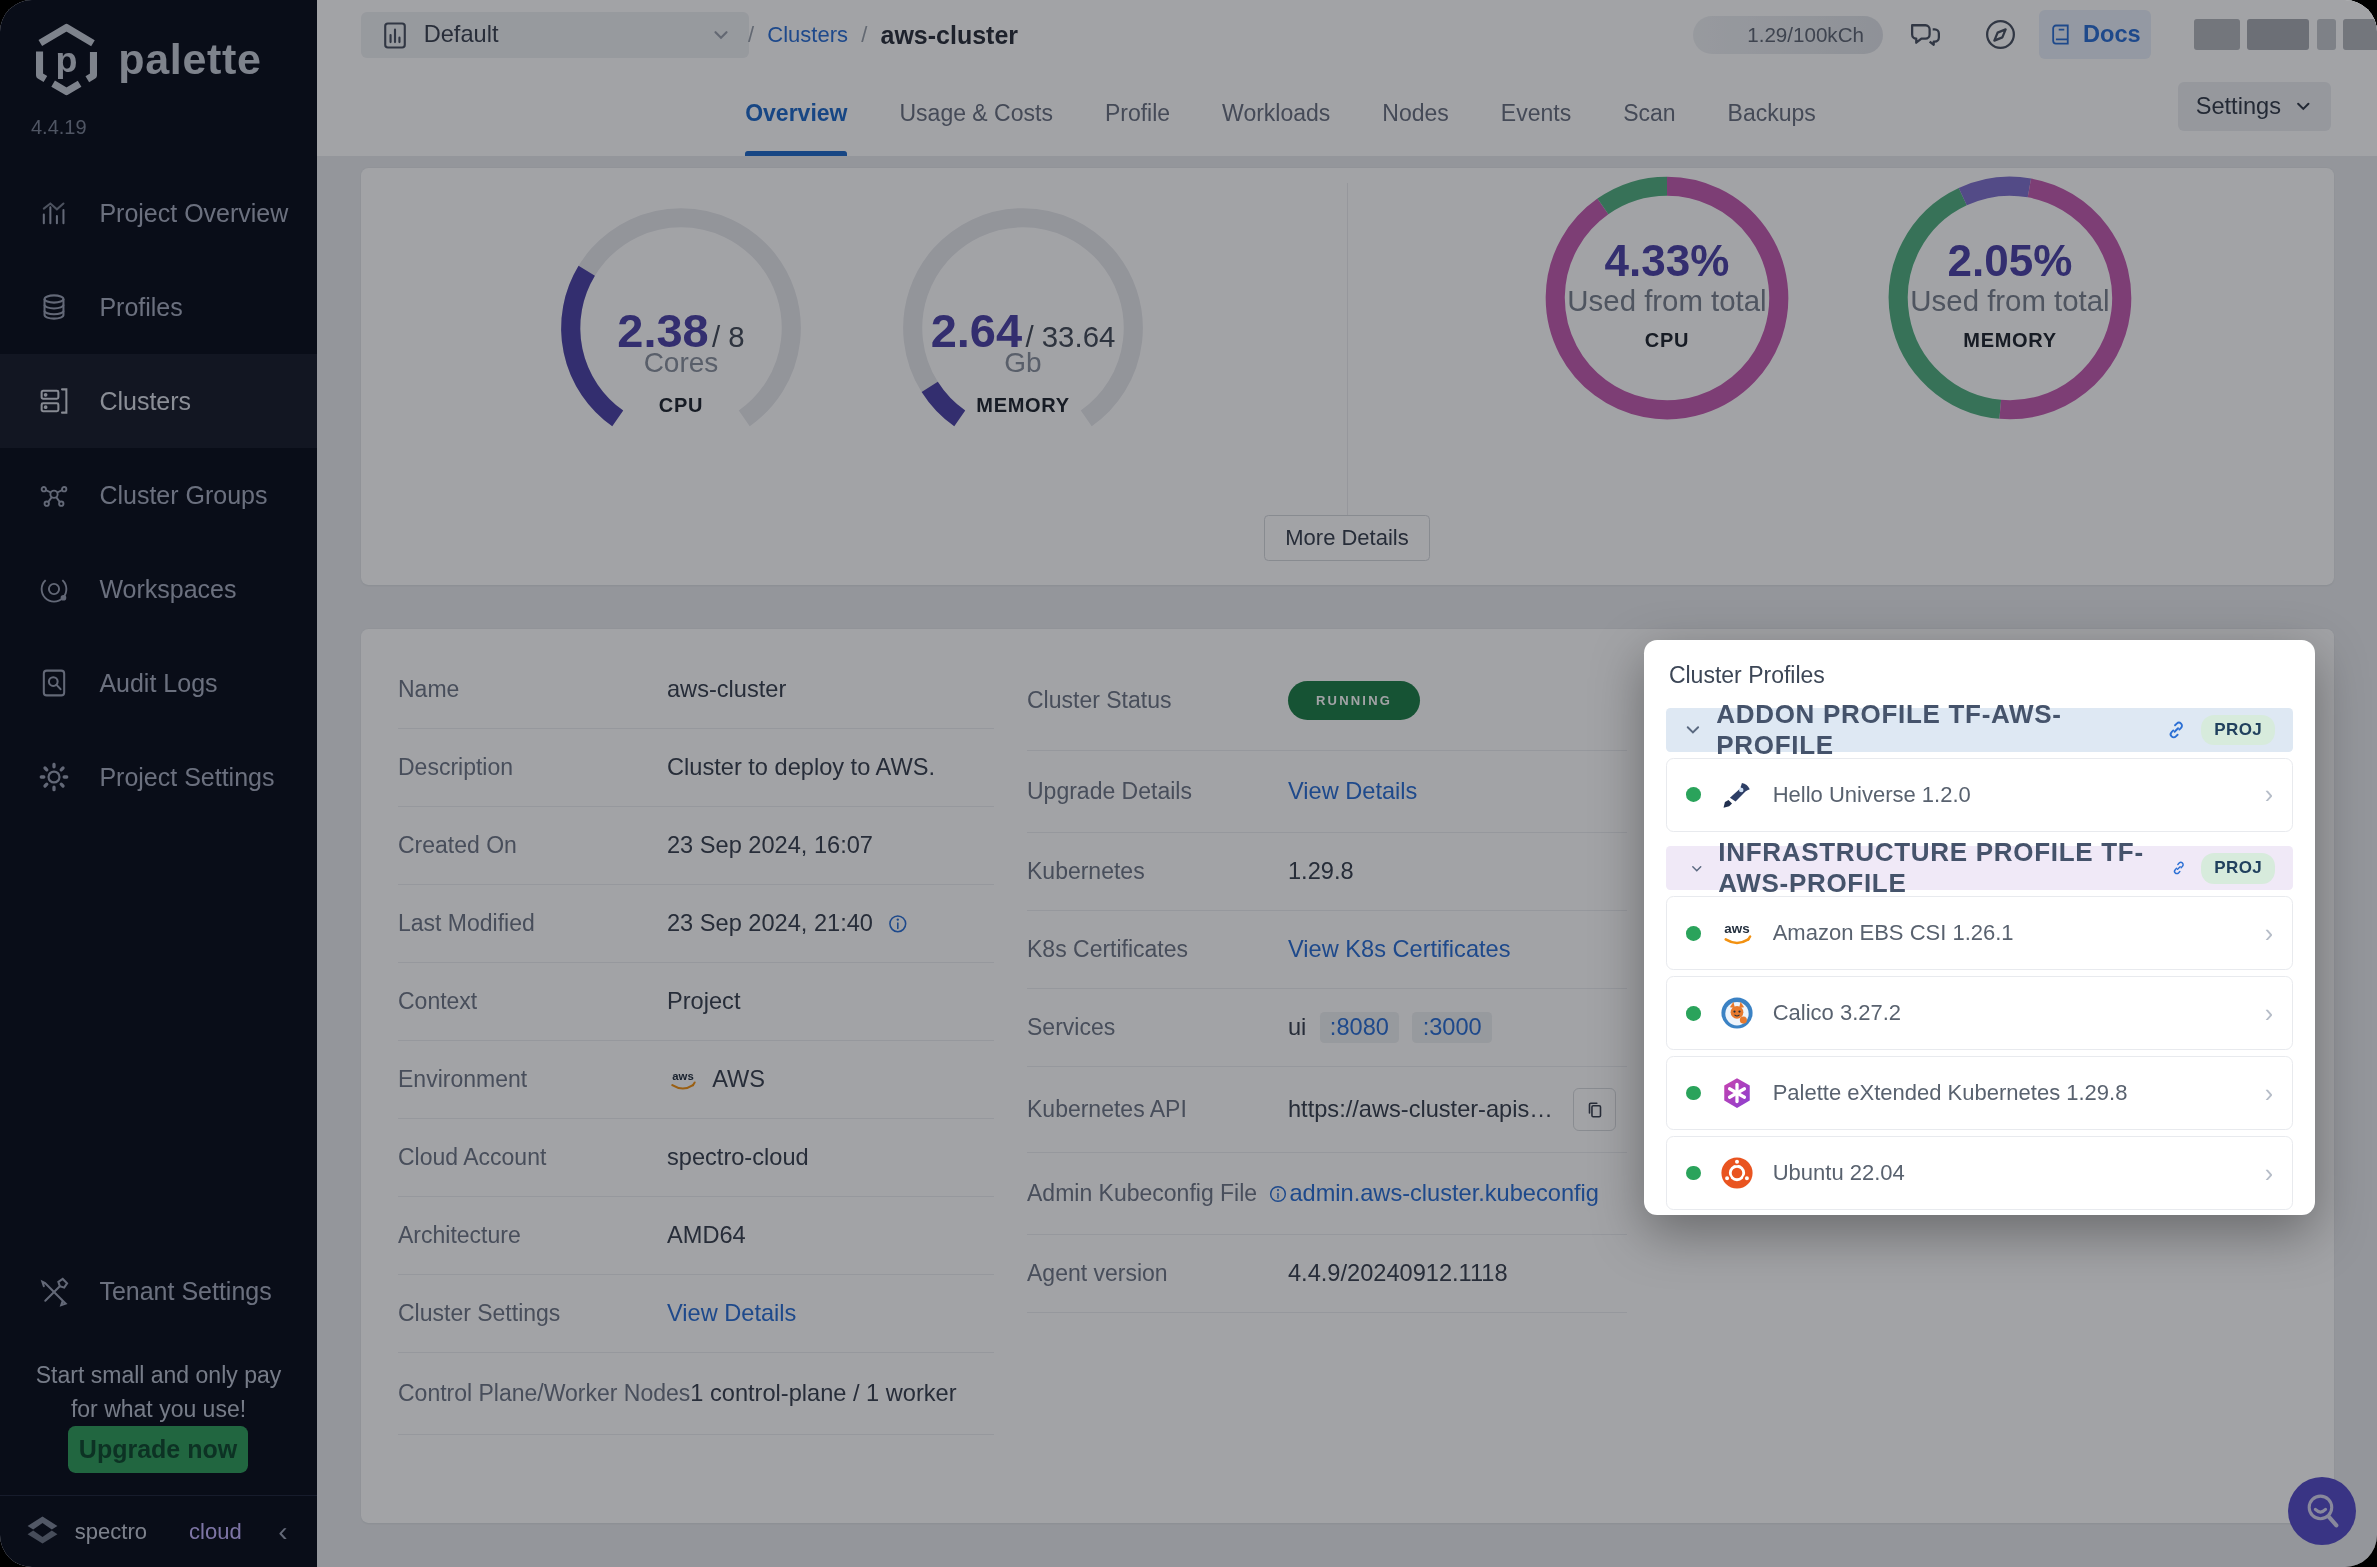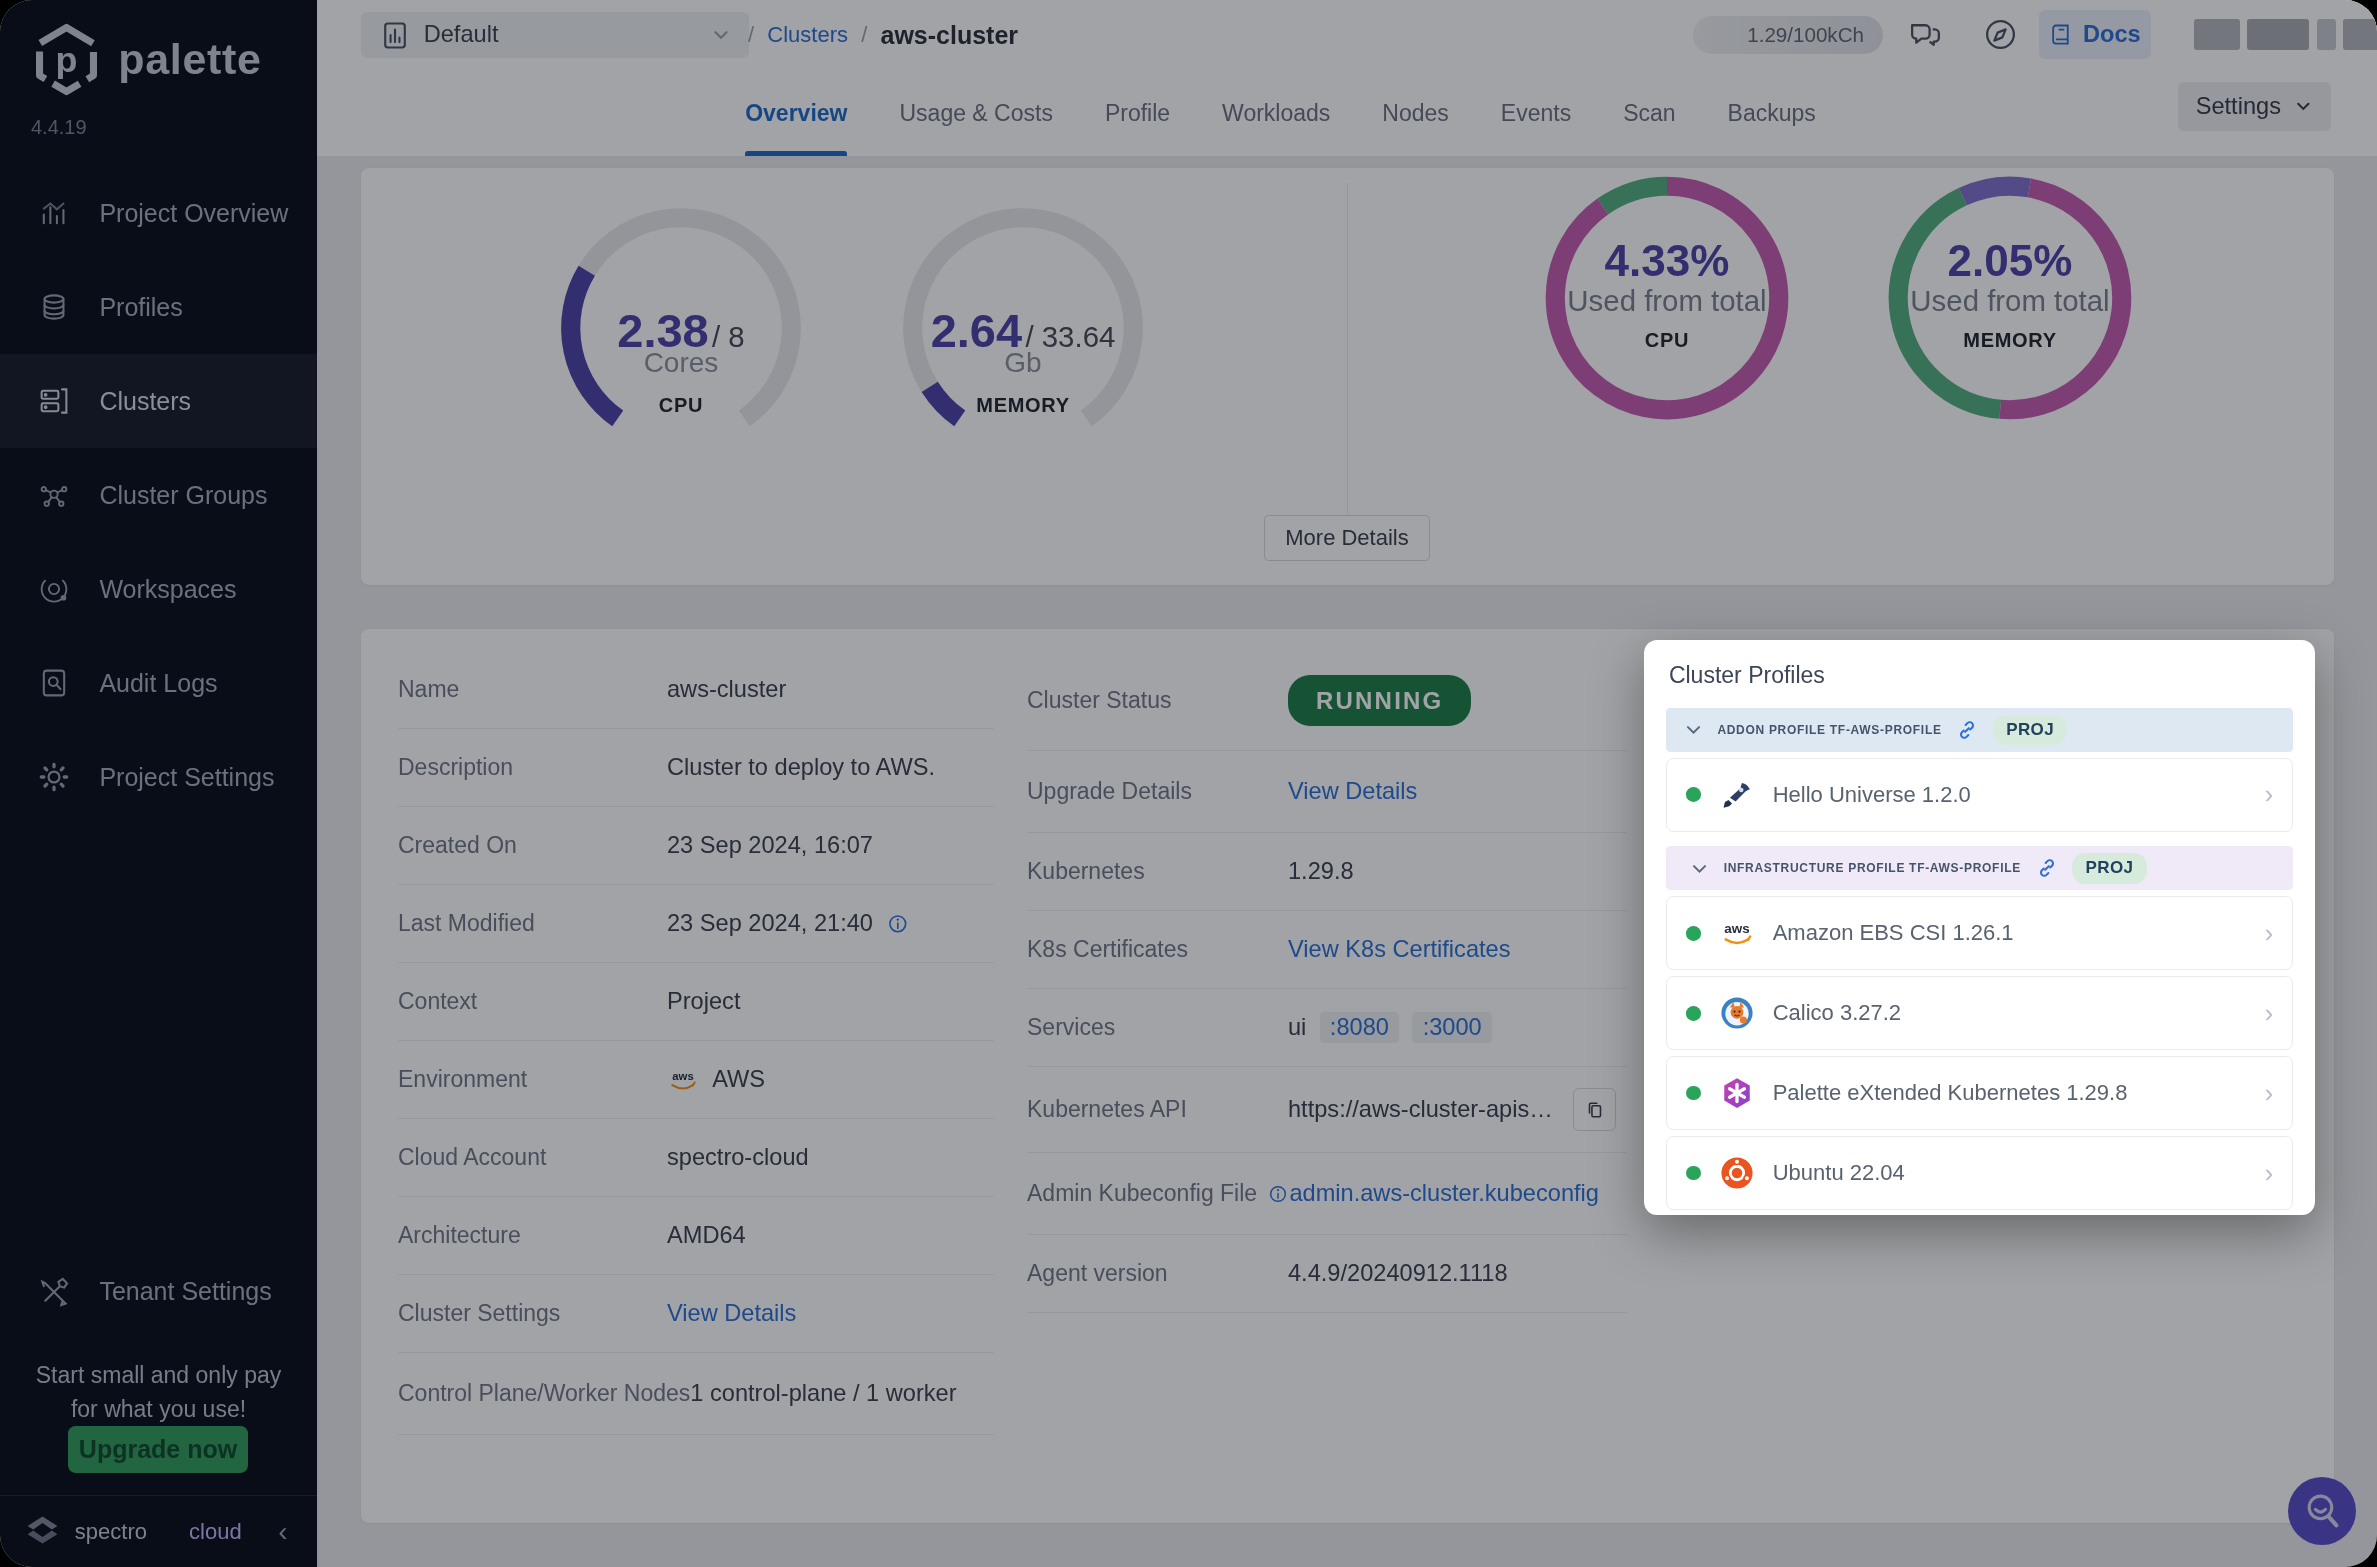--- a/index.html
+++ b/index.html
@@ -70,34 +70,34 @@
   .dcol{position:absolute;top:22px;}
   #dcol-left{left:37px;width:596px;}
   #dcol-right{left:666px;width:600px;}
   .drow{display:flex;align-items:center;border-bottom:0.7px solid #ecedf0;}
   .dlabel{min-width:269px;font-size:23px;color:#6e7686;flex-shrink:0;display:flex;align-items:center;gap:10.3px;}
   #dcol-right .dlabel{min-width:261px;}
   .dvalue{font-size:23.6px;color:#39414f;display:flex;align-items:center;gap:13.2px;}
   .muted{color:#9aa1ac;font-style:italic;}
   .link{color:#2b6fd4;cursor:pointer;}
   .healthy{color:#31a05f;font-weight:bold;letter-spacing:1.1px;font-size:21.3px;display:flex;align-items:center;gap:10.3px;}
-  .running{background:#1e7e47;color:#fff;font-size:24px;letter-spacing:2.2px;font-weight:bold;padding:11.8px 28px;border-radius:22px;}
+  .running{background:#1e7e47;color:#fff;font-size:13px;letter-spacing:2.2px;font-weight:bold;padding:11.8px 28px;border-radius:22px;}
   .chip{background:#eef0f2;border-radius:4.4px;padding:2.2px 10.3px;color:#2b6fd4;cursor:pointer;}
   .copy-btn{width:41px;height:41px;border:0.7px solid #d7dade;border-radius:5.9px;background:#fff;display:flex;align-items:center;justify-content:center;cursor:pointer;}
   .truncate{max-width:272px;overflow:hidden;text-overflow:ellipsis;white-space:nowrap;}
 
   
   .dim{position:absolute;inset:0;background:rgba(10,12,20,0.38);z-index:40;}
   .panel{position:absolute;left:1644px;top:640px;width:671px;height:575px;background:#fff;border-radius:13.2px;z-index:60;
     box-shadow:0 17.7px 52px rgba(0,0,0,.35);padding:19px 22px;box-sizing:border-box;}
   .panel-title{font-size:23px;color:#3c4656;margin:2.9px 0 19px 2.9px;}
   .sec-head{height:44px;border-radius:4.4px;display:flex;align-items:center;gap:14.7px;padding:0 17.7px;cursor:pointer;}
   .sec-head.addon{background:#dee8f3;}
   .sec-head.infra{background:#f0e9f7;margin-top:14.7px;padding-left:24px;}
-  .sec-label{font-size:12px;font-weight:bold;color:#45536b;letter-spacing:0.7px;}
+  .sec-label{font-size:26px;font-weight:bold;color:#45536b;letter-spacing:0.7px;}
   .proj-badge{background:#d7ebdc;color:#21415e;font-size:17px;font-weight:bold;letter-spacing:0.4px;padding:5.2px 13.2px;border-radius:13.2px;}
   .prow{height:72px;border:0.7px solid #e8eaee;border-radius:7.4px;margin-top:5.9px;display:flex;align-items:center;gap:19px;padding:0 19px;background:#fff;cursor:pointer;}
   .pdot{width:14.7px;height:14.7px;border-radius:50%;background:#2aa35b;flex-shrink:0;}
   .picon{width:34px;height:34px;flex-shrink:0;}
   .pname{font-size:22px;color:#59626f;flex:1;}
   .pchev{color:#b6bdc8;font-size:25px;}
 
   .float-search{position:absolute;left:2288px;top:1477px;width:68px;height:68px;border-radius:50%;background:#564cc9;z-index:30;
     display:flex;align-items:center;justify-content:center;cursor:pointer;}
 </style>

